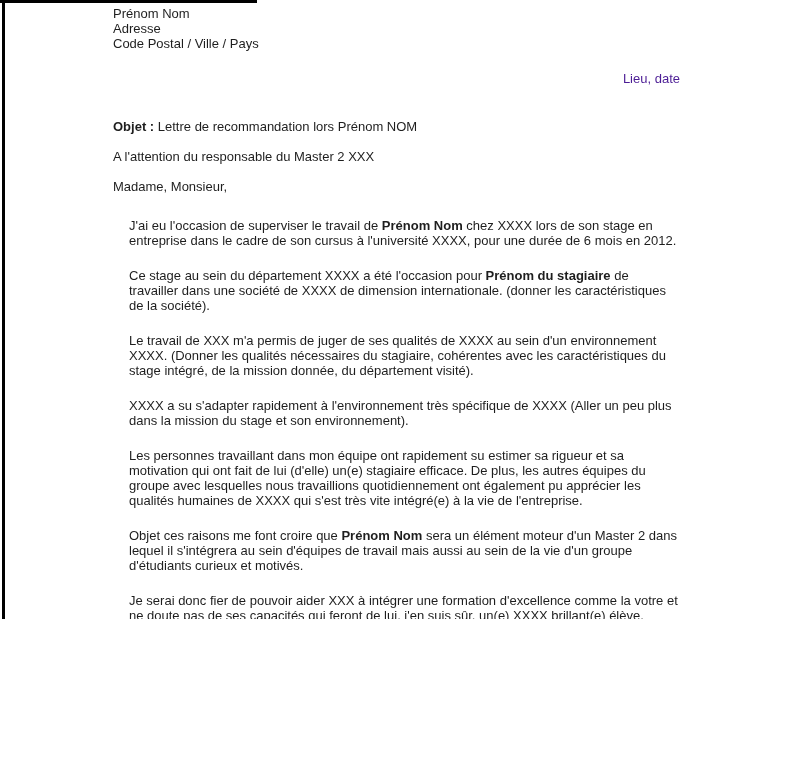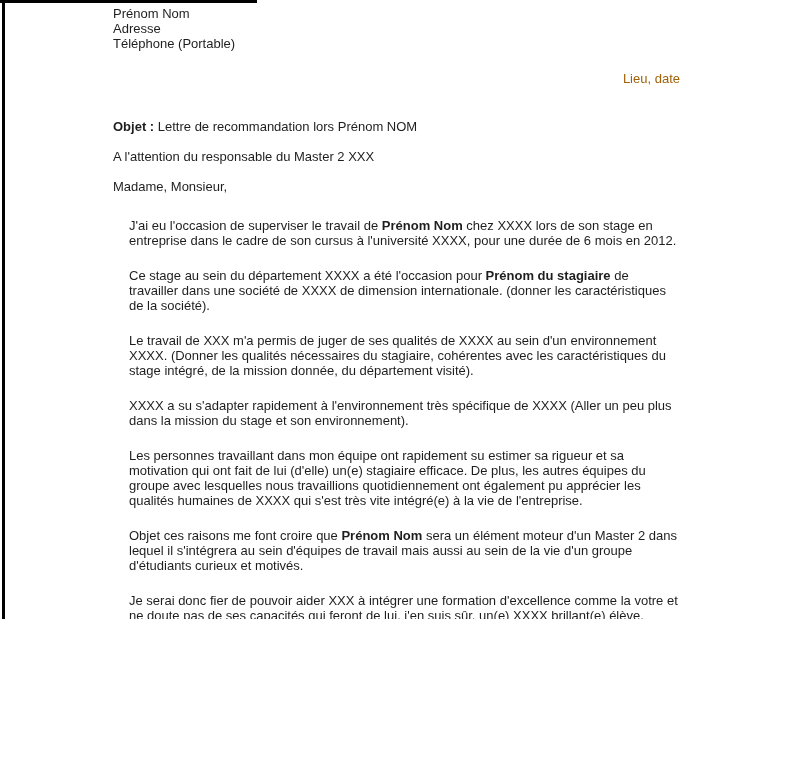--- a/index.html
+++ b/index.html
@@ -28,21 +28,21 @@
   }
   .content {
     position: absolute; left: 113px; top: 6px;
     width: 567px;
     line-height: 15px;
   }
   .sender-line { line-height: 15px; }
   .date-line {
     margin-top: 20px;
     text-align: right;
-    color: #a16207;
+    color: #4c1d95;
   }
   .subject { margin: 33px 0 0 0; }
   .recipient { margin-top: 15px; }
   .salutation { margin-top: 15px; }
   .letter-body { padding-top: 4px; }
   .para { margin: 20px 0 0 16px; line-height: 15px; }
   .b { font-weight: bold; }
   .signature-block { text-align: right; }
   .sig-line { margin-top: 20px; line-height: 15px; }
 </style>
@@ -50,21 +50,21 @@
 <body>
 
 <div class="page">
   <div class="border-left"></div>
   <div class="border-top"></div>
 
   <div class="content">
     <div>
         <div class="sender-line">Prénom Nom</div>
         <div class="sender-line">Adresse</div>
-        <div class="sender-line">Téléphone (Portable)</div>
+        <div class="sender-line">Code Postal / Ville / Pays</div>
       </div>
 
     <div class="date-line">Lieu, date</div>
 
     <p class="subject"><span class="b">Objet :</span><span> Lettre de recommandation lors Prénom NOM</span></p>
 
     <div class="recipient">A l'attention du responsable du Master 2 XXX</div>
 
     <div class="salutation">Madame, Monsieur,</div>
 

